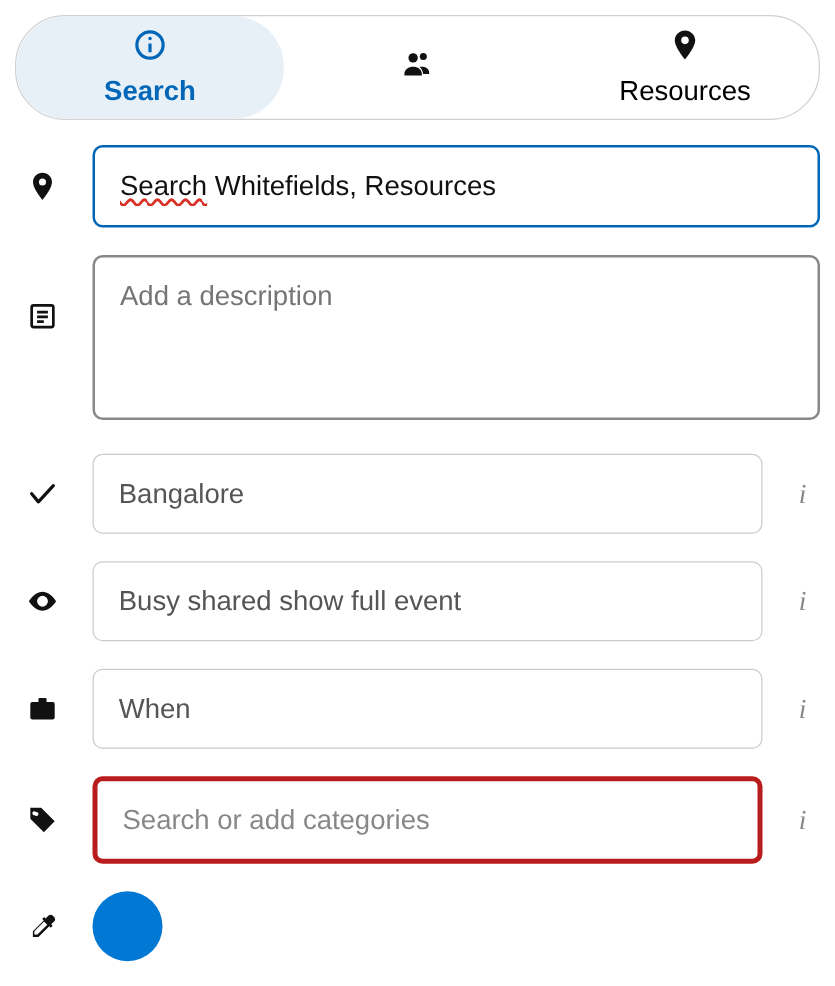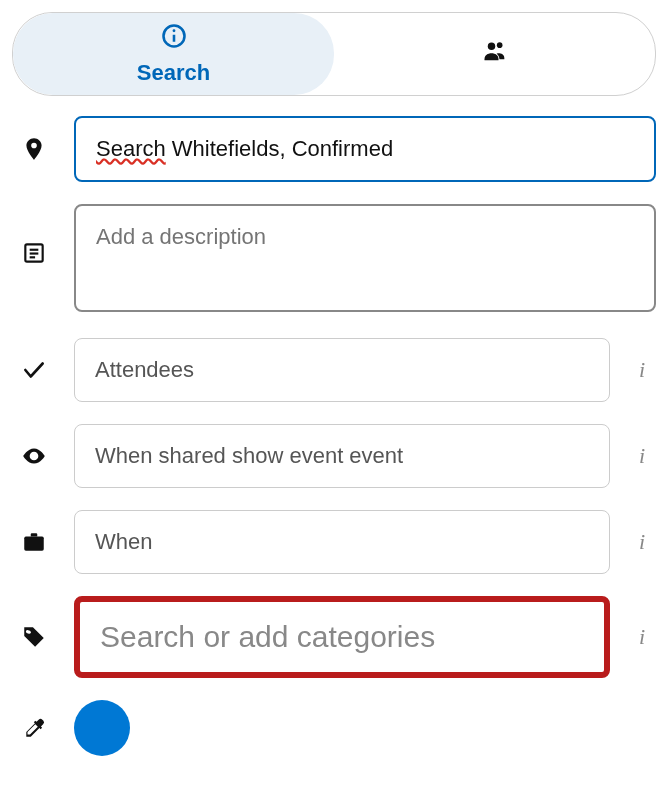--- a/index.html
+++ b/index.html
@@ -70,42 +70,42 @@
     outline: none;
     color:#111;
   }
   .description {
     width: 100%;
     border: 2px solid #888;
     border-radius: 8px;
     padding: 18px 20px;
     font-size: 22px;
     color:#888;
-    height: 108px;
+    height: 132px;
     resize: none;
     font-family: inherit;
     outline: none;
   }
   .select-field {
     width: 100%;
     border: 1px solid #ccc;
     border-radius: 8px;
     padding: 18px 20px;
     font-size: 22px;
     color:#555;
     background:#fff;
     cursor:pointer;
     text-align:left;
   }
   .categories-input {
     width: 100%;
-    border: 6px solid #b91c1c;
-    border-radius: 8px;
-    padding: 18px 20px;
-    font-size: 30px;
+    border: 4px solid #b91c1c;
+    border-radius: 8px;
+    padding: 18px 20px;
+    font-size: 22px;
     color:#111;
     outline:none;
   }
   .categories-input::placeholder { color:#888; }
   .color-swatch {
     width: 56px;
     height: 56px;
     border-radius: 50%;
     background:#0078d4;
     cursor:pointer;
@@ -132,33 +132,41 @@
   <div class="tab">
     <span class="tab-icon">
       <svg viewBox="0 0 24 24" fill="#111">
         <circle cx="9" cy="8" r="3.2"></circle>
         <circle cx="16" cy="7" r="2.4"></circle>
         <path d="M3 19c0-3.2 2.8-5 6-5s6 1.8 6 5v1H3z"></path>
         <path d="M15 14c2.4 0 5 1.2 5 4v1h-4.2c-.1-2-1-3.7-2.4-4.7.5-.2 1-.3 1.6-.3z"></path>
       </svg>
     </span>
   </div>
+  <div class="tab">
+    <span class="tab-icon">
+      <svg viewBox="0 0 24 24" fill="#111">
+        <path d="M12 2c-3.8 0-7 3-7 6.8 0 5 7 13.2 7 13.2s7-8.2 7-13.2C19 5 15.8 2 12 2zm0 9.4a2.6 2.6 0 1 1 0-5.2 2.6 2.6 0 0 1 0 5.2z"></path>
+      </svg>
+    </span>
+    <span>Resources</span>
+  </div>
 </div>
 
 <div class="rows">
 
   <div class="row">
     <div class="row-icon">
       <svg viewBox="0 0 24 24" fill="#111">
         <path d="M12 2c-3.8 0-7 3-7 6.8 0 5 7 13.2 7 13.2s7-8.2 7-13.2C19 5 15.8 2 12 2zm0 9.4a2.6 2.6 0 1 1 0-5.2 2.6 2.6 0 0 1 0 5.2z"></path>
       </svg>
     </div>
     <div class="row-control">
       <div class="location-input" contenteditable="true" style="">
-        <span class="spelling-error">Search</span><span> Whitefields, Confirmed</span>
+        <span class="spelling-error">Search</span><span> Whitefields, Resources</span>
       </div>
     </div>
   </div>
 
   <div class="row" style="align-items:flex-start;">
     <div class="row-icon" style="margin-top:36px;">
       <svg viewBox="0 0 24 24" fill="none" stroke="#111" stroke-width="2">
         <rect x="4" y="4" width="16" height="16" rx="1.5"></rect>
         <line x1="8" y1="9" x2="16" y2="9"></line>
         <line x1="8" y1="12.5" x2="16" y2="12.5"></line>
@@ -170,34 +178,34 @@
     </div>
   </div>
 
   <div class="row">
     <div class="row-icon">
       <svg viewBox="0 0 24 24" fill="none" stroke="#111" stroke-width="2.4" stroke-linecap="round" stroke-linejoin="round">
         <polyline points="4 12 9 18 20 6"></polyline>
       </svg>
     </div>
     <div class="row-control">
-      <button class="select-field">Attendees</button>
+      <button class="select-field">Bangalore</button>
     </div>
     <div class="row-info">i</div>
   </div>
 
   <div class="row">
     <div class="row-icon">
       <svg viewBox="0 0 24 24" fill="#111">
         <path d="M12 5C6 5 2 12 2 12s4 7 10 7 10-7 10-7-4-7-10-7zm0 11a4 4 0 1 1 0-8 4 4 0 0 1 0 8z"></path>
         <circle cx="12" cy="12" r="2" fill="#fff"></circle>
       </svg>
     </div>
     <div class="row-control">
-      <button class="select-field">When shared show event event</button>
+      <button class="select-field">Busy shared show full event</button>
     </div>
     <div class="row-info">i</div>
   </div>
 
   <div class="row">
     <div class="row-icon">
       <svg viewBox="0 0 24 24" fill="#111">
         <path d="M10 4h4a1 1 0 0 1 1 1v2H9V5a1 1 0 0 1 1-1z"></path>
         <rect x="3" y="7" width="18" height="13" rx="1.5"></rect>
       </svg>

